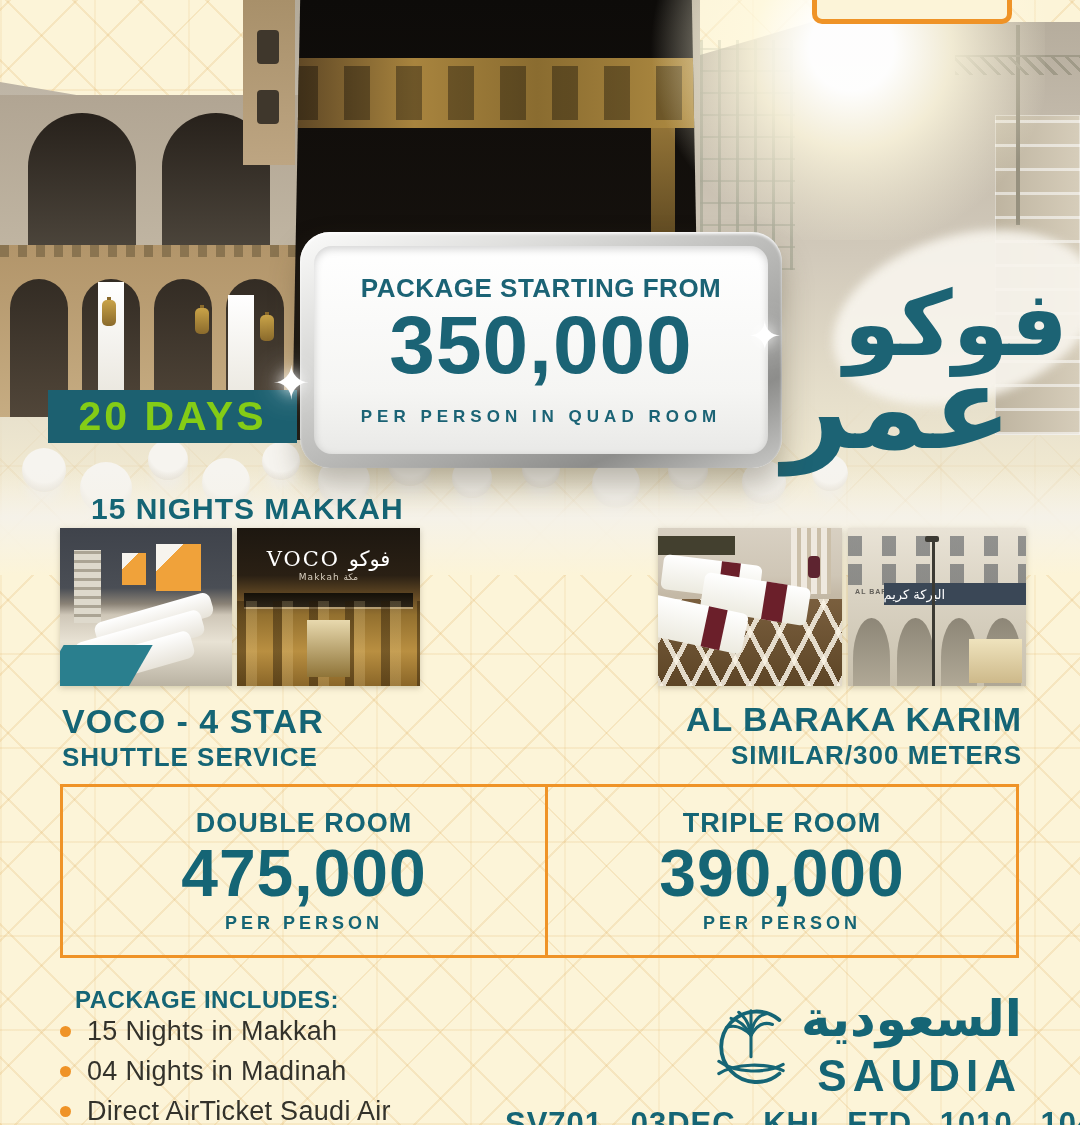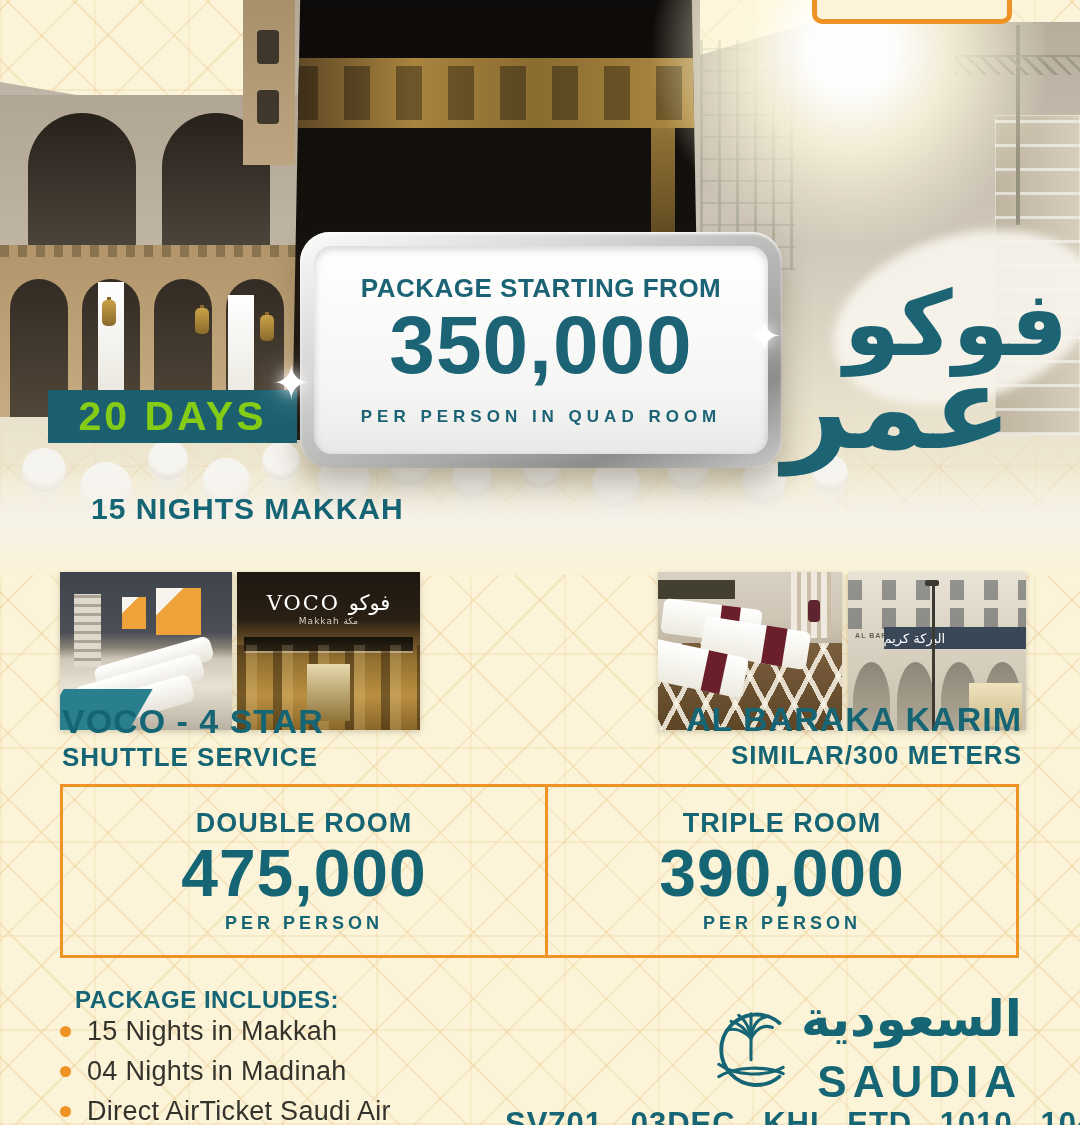--- a/index.html
+++ b/index.html
@@ -80,21 +80,21 @@
     font-family:"DejaVu Sans",sans-serif;font-weight:bold;line-height:.85;}
   .ac-line1{display:block;font-size:90px;}
   .ac-line2{display:block;font-size:116px;margin-right:56px;margin-top:-4px;}
 
   
   .sec-heading{font-size:30px;font-weight:800;letter-spacing:1px;color:#156575;white-space:nowrap;margin-left:29px;}
   #makkah-heading{left:62px;top:492px;}
   #madinah-heading{right:58px;top:492px;text-align:right;}
 
   
-  .photo{position:absolute;overflow:hidden;box-shadow:0 2px 6px rgba(80,70,40,.25);margin-top:44px;}
+  .photo{position:absolute;overflow:hidden;box-shadow:0 2px 6px rgba(80,70,40,.25);}
   #ph-voco-room{left:60px;top:528px;width:172px;height:158px;
     background:linear-gradient(180deg,#3f434b 0%,#4a4e55 38%,#8a8276 48%,#cfc7b8 55%,#e8e2d4 72%,#b9b2a2 100%);}
   .art{position:absolute;background:linear-gradient(135deg,#f7f4ee 30%,#f0a23a 30%);}
   .window-strip{position:absolute;left:8%;top:14%;width:16%;height:46%;
     background:repeating-linear-gradient(0deg,#ded9cc 0 6px,#aba494 6px 9px);}
   .bed{position:absolute;background:linear-gradient(180deg,#ffffff,#e7e3d9);border-radius:8px;transform:rotate(-16deg);}
   .carpet-teal{position:absolute;left:-6%;bottom:-4%;width:52%;height:30%;background:#2a7f8e;transform:skewX(-30deg);}
 
   #ph-voco-ext{left:237px;top:528px;width:183px;height:158px;
     background:linear-gradient(180deg,#1d1710 0%,#2a2014 30%,#6b4f26 45%,#93702f 55%,#b98f41 78%,#8a6628 100%);}
@@ -148,21 +148,21 @@
   
   #pkg-heading{left:75px;top:986px;font-size:24px;font-weight:800;letter-spacing:.5px;color:#156575;}
   .pkg-item{position:absolute;left:60px;display:flex;align-items:center;gap:16px;}
   .pkg-dot{width:11px;height:11px;border-radius:50%;background:#ef9327;flex:0 0 auto;}
   .pkg-text{font-size:27px;font-weight:500;color:#33322b;letter-spacing:.3px;}
 
   
   .airline{position:absolute;right:58px;top:994px;display:flex;align-items:center;gap:4px;}
   .airline-names{text-align:right;color:#156575;}
   .airline-ar{font-family:"DejaVu Sans",sans-serif;font-size:50px;font-weight:bold;line-height:1;}
-  .airline-en{font-size:44px;font-weight:700;letter-spacing:6px;line-height:1;margin-top:16px;}
+  .airline-en{font-size:44px;font-weight:700;letter-spacing:6px;line-height:1;margin-top:10px;}
 
   
   .flight-line{position:absolute;left:505px;top:1106px;color:#156575;font-size:31px;font-weight:800;
     letter-spacing:1px;word-spacing:18px;white-space:nowrap;}
 </style>
 </head>
 <body>
 
 <div class="poster">
 

